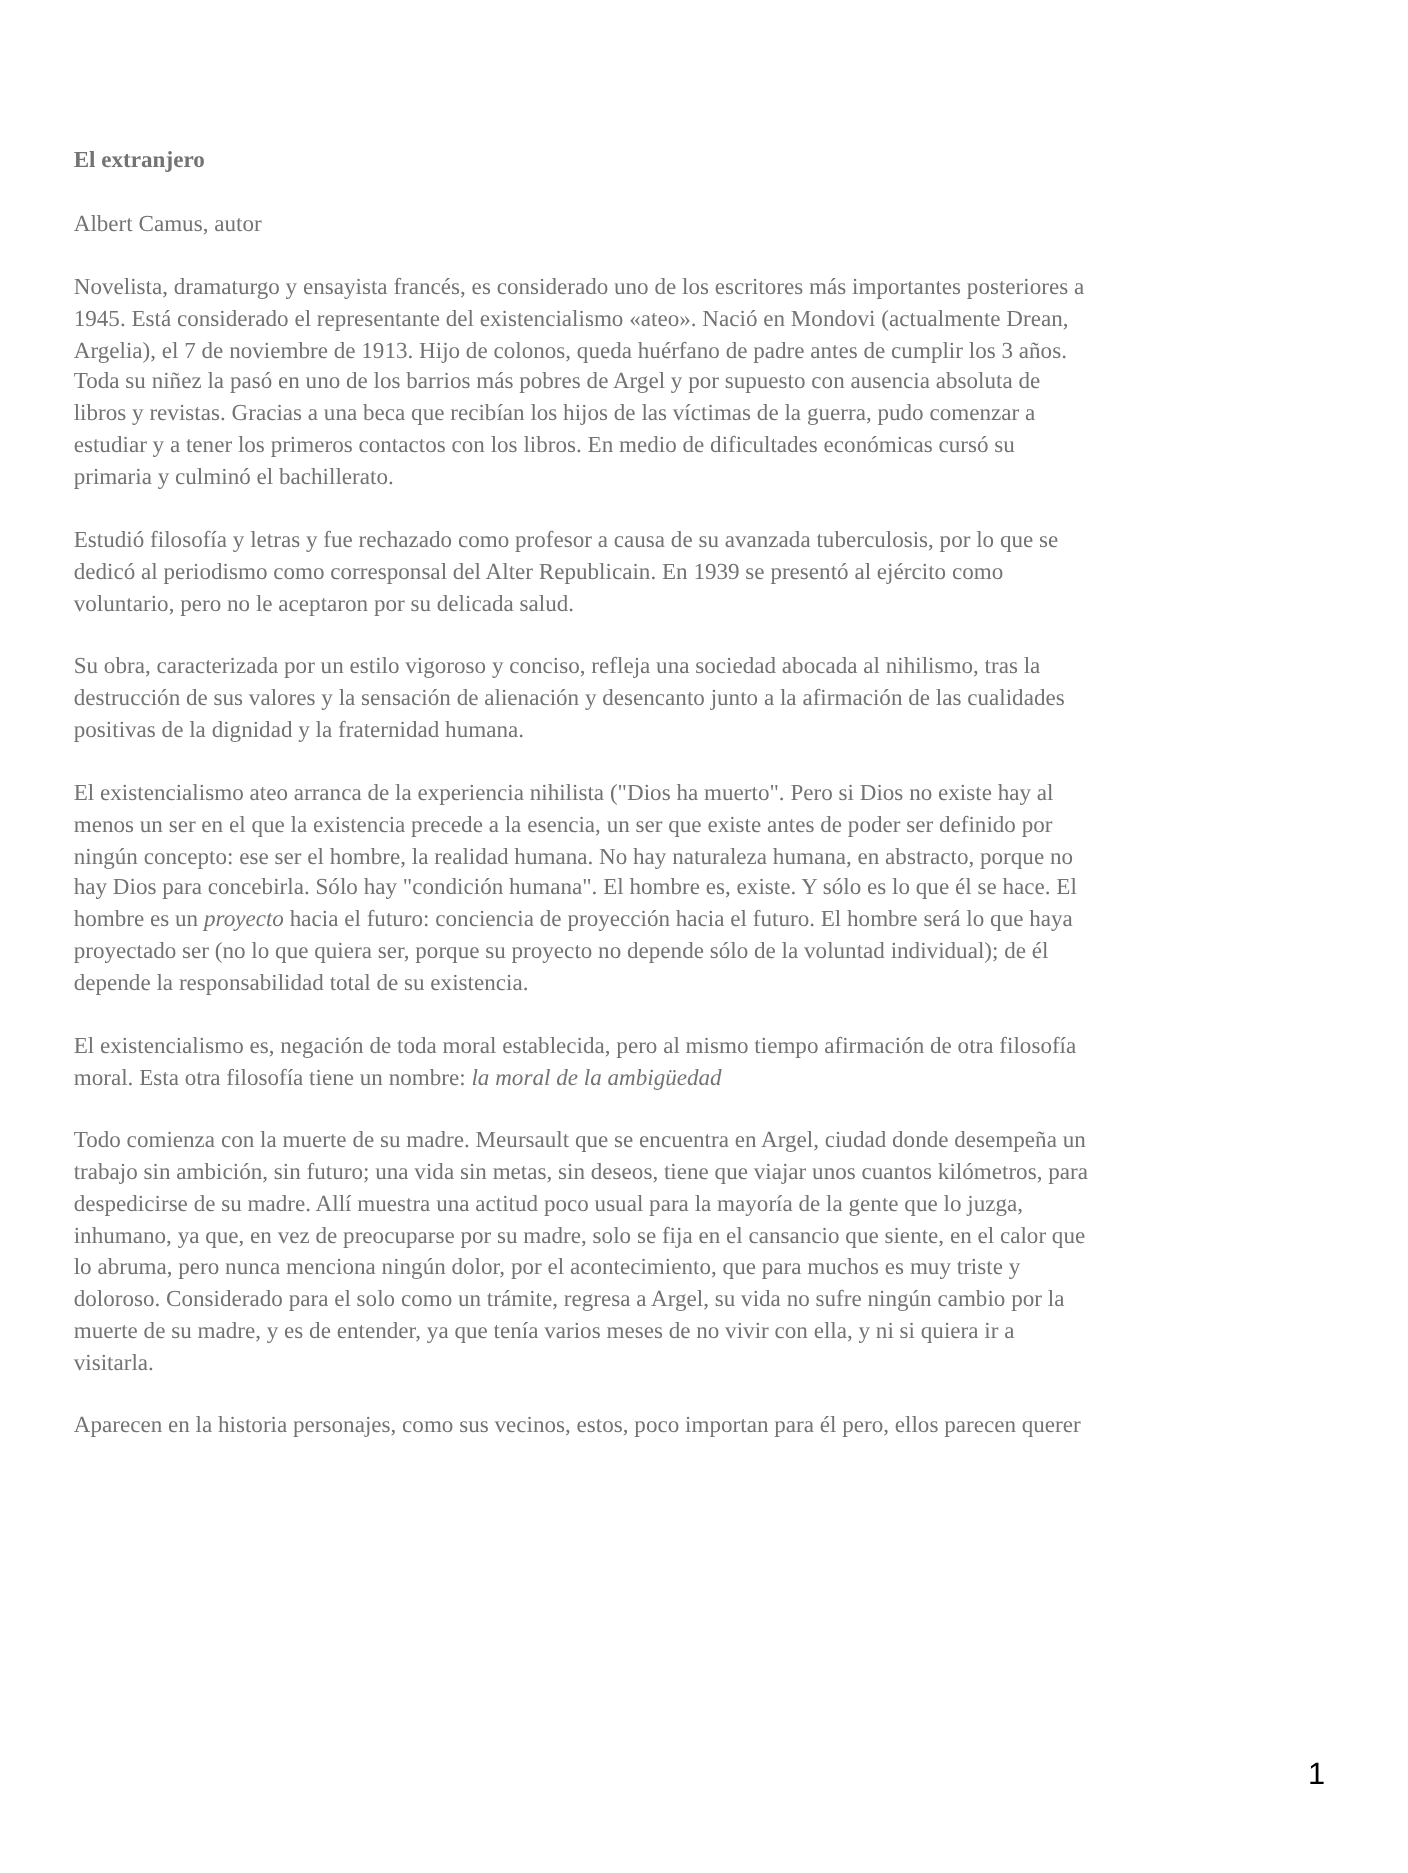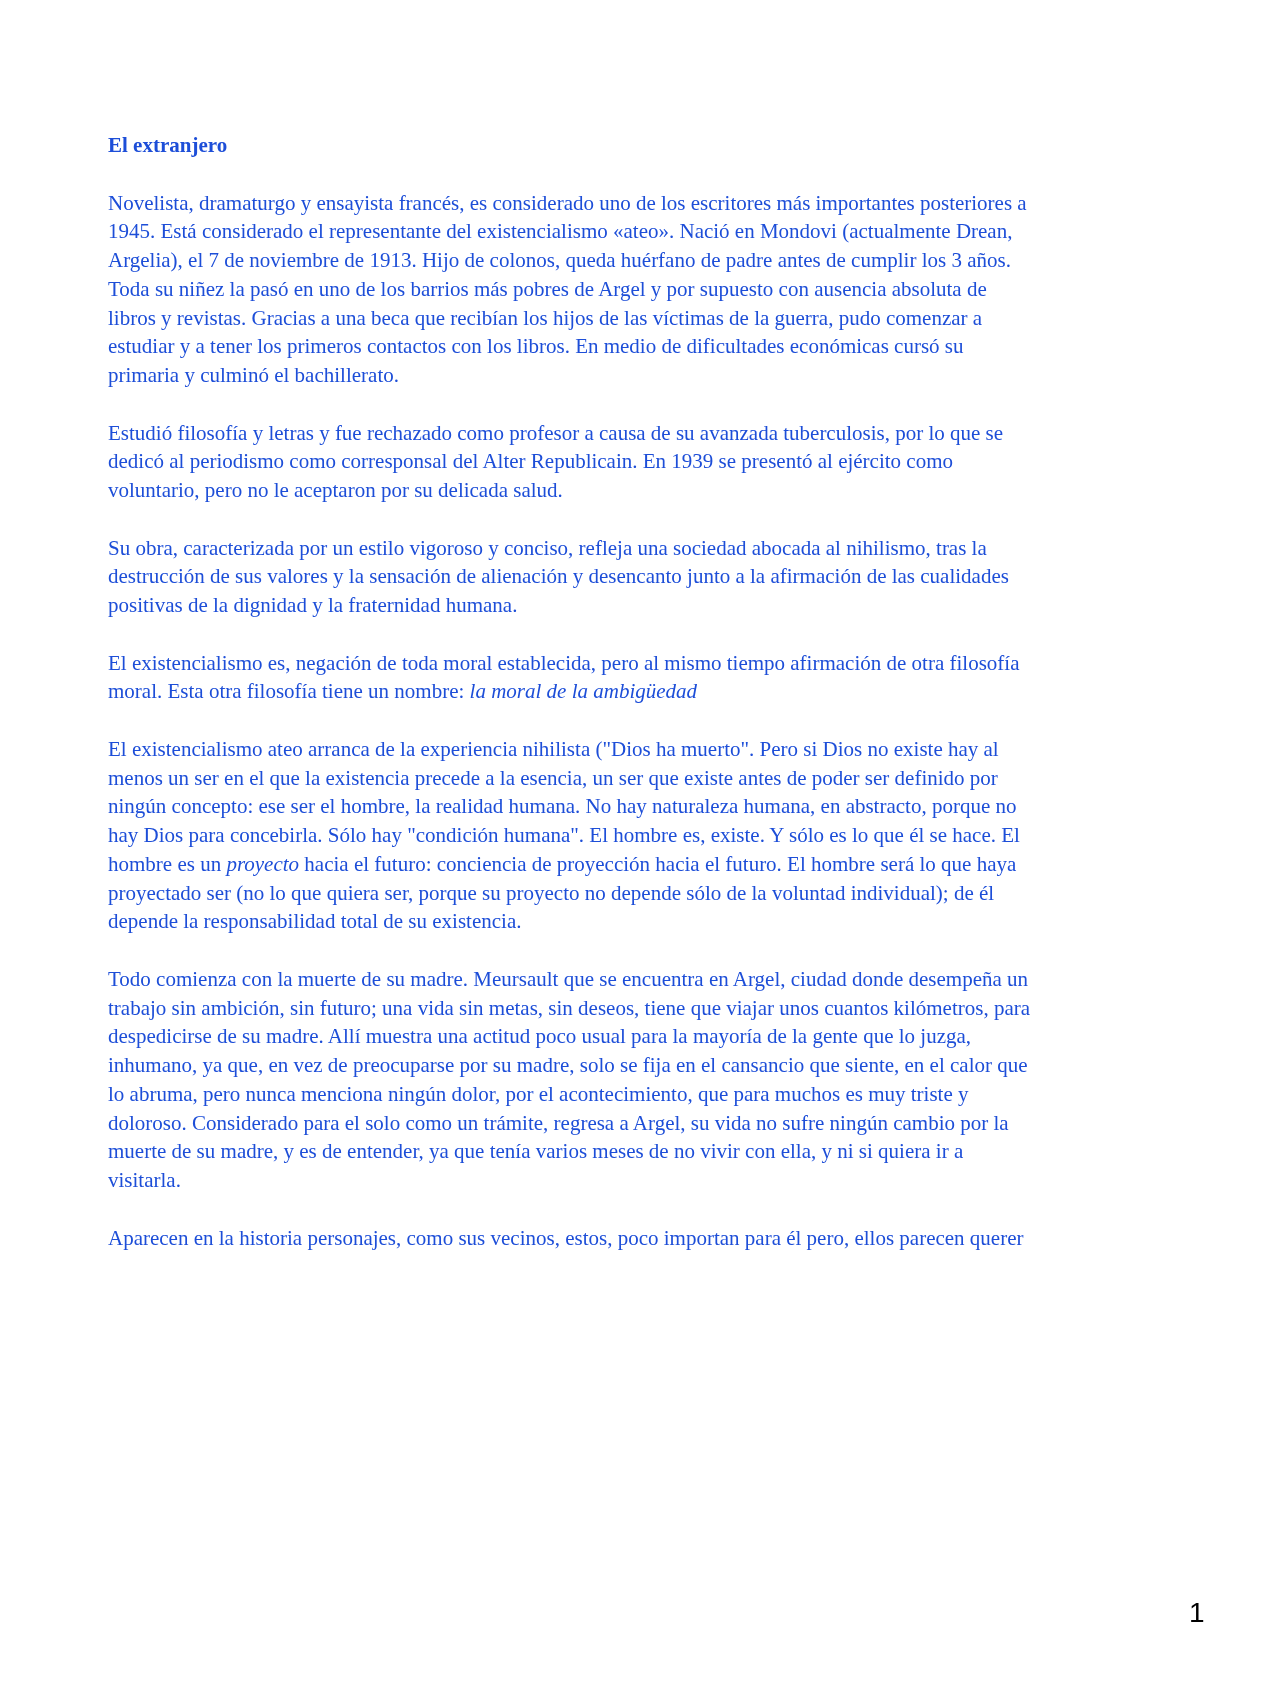--- a/index.html
+++ b/index.html
@@ -8,25 +8,25 @@
     background: #ffffff;
     width: 1280px;
     height: 1703px;
     position: relative;
     overflow: hidden;
   }
   .page {
     position: absolute;
     inset: 0;
     box-sizing: border-box;
-    padding: 131px 80px 0 108px;
+    padding: 131px 80px 0 67px;
     font-family: "Liberation Serif", serif;
     font-size: 21px;
     line-height: 28.75px;
-    color: #1d4ed8;
+    color: #737373;
   }
   .block {
     margin: 0 0 28.75px 0;
     white-space: pre;        
     font-weight: normal;
     font-size: 21px;
   }
   .doc-title { font-weight: bold; }
   .block i { font-style: italic; }
   .page-number {
@@ -39,48 +39,49 @@
     color: #000000;
   }
 </style>
 </head>
 <body>
 
 <div class="page">
 
   <p class="block doc-title">El extranjero</p>
 
+  <p class="block">Albert Camus, autor</p>
 
   <p class="block">Novelista, dramaturgo y ensayista francés, es considerado uno de los escritores más importantes posteriores a
 1945. Está considerado el representante del existencialismo «ateo». Nació en Mondovi (actualmente Drean,
 Argelia), el 7 de noviembre de 1913. Hijo de colonos, queda huérfano de padre antes de cumplir los 3 años.
 Toda su niñez la pasó en uno de los barrios más pobres de Argel y por supuesto con ausencia absoluta de
 libros y revistas. Gracias a una beca que recibían los hijos de las víctimas de la guerra, pudo comenzar a
 estudiar y a tener los primeros contactos con los libros. En medio de dificultades económicas cursó su
 primaria y culminó el bachillerato.</p>
 
   <p class="block">Estudió filosofía y letras y fue rechazado como profesor a causa de su avanzada tuberculosis, por lo que se
 dedicó al periodismo como corresponsal del Alter Republicain. En 1939 se presentó al ejército como
 voluntario, pero no le aceptaron por su delicada salud.</p>
 
   <p class="block">Su obra, caracterizada por un estilo vigoroso y conciso, refleja una sociedad abocada al nihilismo, tras la
 destrucción de sus valores y la sensación de alienación y desencanto junto a la afirmación de las cualidades
 positivas de la dignidad y la fraternidad humana.</p>
 
 
-  <p class="block"><span>El existencialismo es, negación de toda moral establecida, pero al mismo tiempo afirmación de otra filosofía
-moral. Esta otra filosofía tiene un nombre: </span><i>la moral de la ambigüedad</i></p>
-
   <p class="block"><span>El existencialismo ateo arranca de la experiencia nihilista ("Dios ha muerto". Pero si Dios no existe hay al
 menos un ser en el que la existencia precede a la esencia, un ser que existe antes de poder ser definido por
 ningún concepto: ese ser el hombre, la realidad humana. No hay naturaleza humana, en abstracto, porque no
 hay Dios para concebirla. Sólo hay "condición humana". El hombre es, existe. Y sólo es lo que él se hace. El
 hombre es un </span><i>proyecto</i><span> hacia el futuro: conciencia de proyección hacia el futuro. El hombre será lo que haya
 proyectado ser (no lo que quiera ser, porque su proyecto no depende sólo de la voluntad individual); de él
 depende la responsabilidad total de su existencia.</span></p>
+
+  <p class="block"><span>El existencialismo es, negación de toda moral establecida, pero al mismo tiempo afirmación de otra filosofía
+moral. Esta otra filosofía tiene un nombre: </span><i>la moral de la ambigüedad</i></p>
 
 
   <p class="block">Todo comienza con la muerte de su madre. Meursault que se encuentra en Argel, ciudad donde desempeña un
 trabajo sin ambición, sin futuro; una vida sin metas, sin deseos, tiene que viajar unos cuantos kilómetros, para
 despedicirse de su madre. Allí muestra una actitud poco usual para la mayoría de la gente que lo juzga,
 inhumano, ya que, en vez de preocuparse por su madre, solo se fija en el cansancio que siente, en el calor que
 lo abruma, pero nunca menciona ningún dolor, por el acontecimiento, que para muchos es muy triste y
 doloroso. Considerado para el solo como un trámite, regresa a Argel, su vida no sufre ningún cambio por la
 muerte de su madre, y es de entender, ya que tenía varios meses de no vivir con ella, y ni si quiera ir a
 visitarla.</p>

